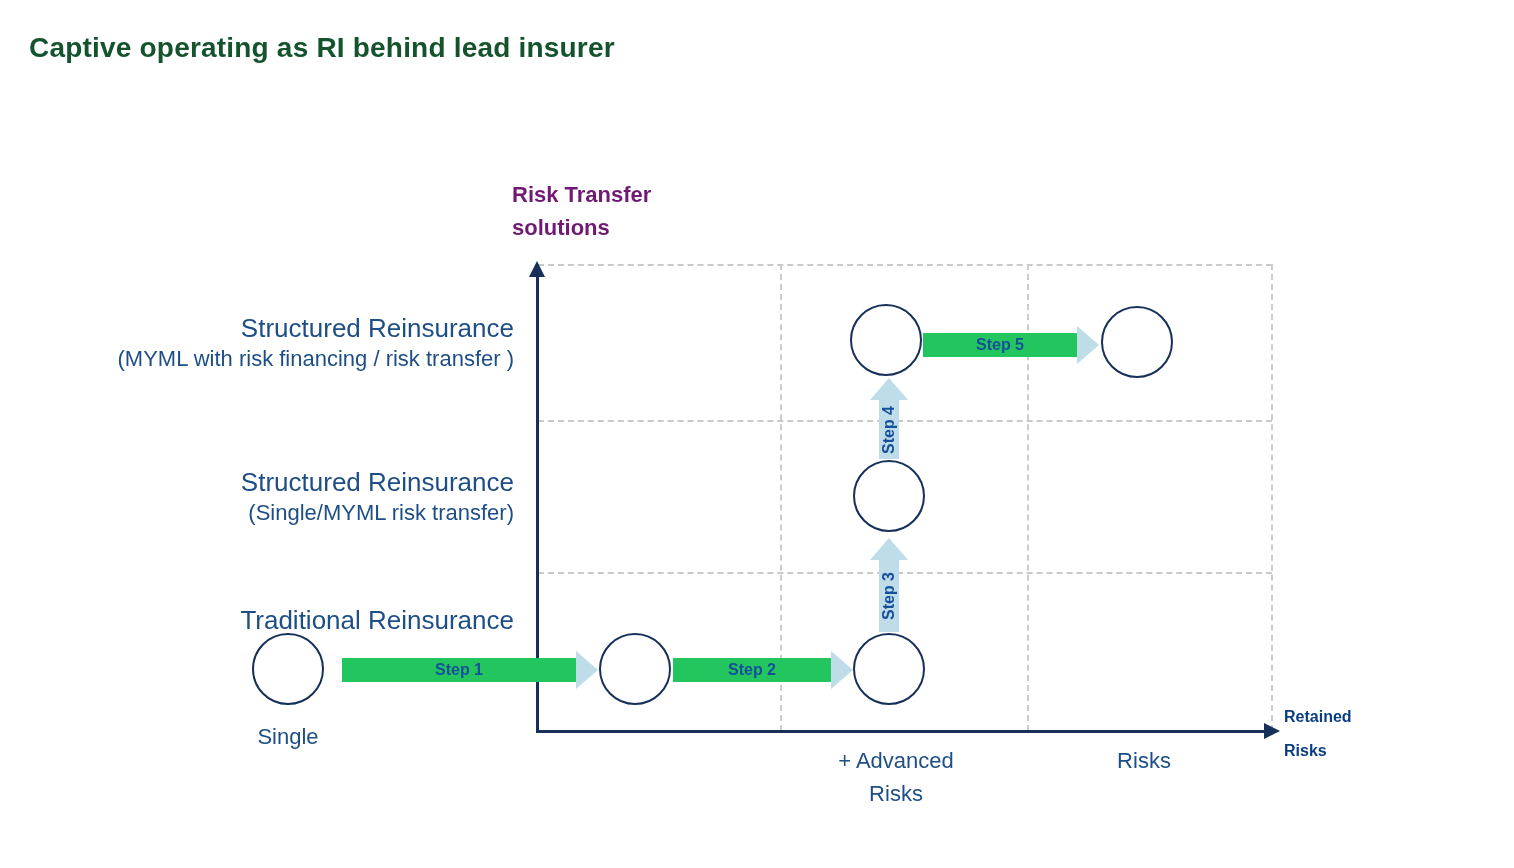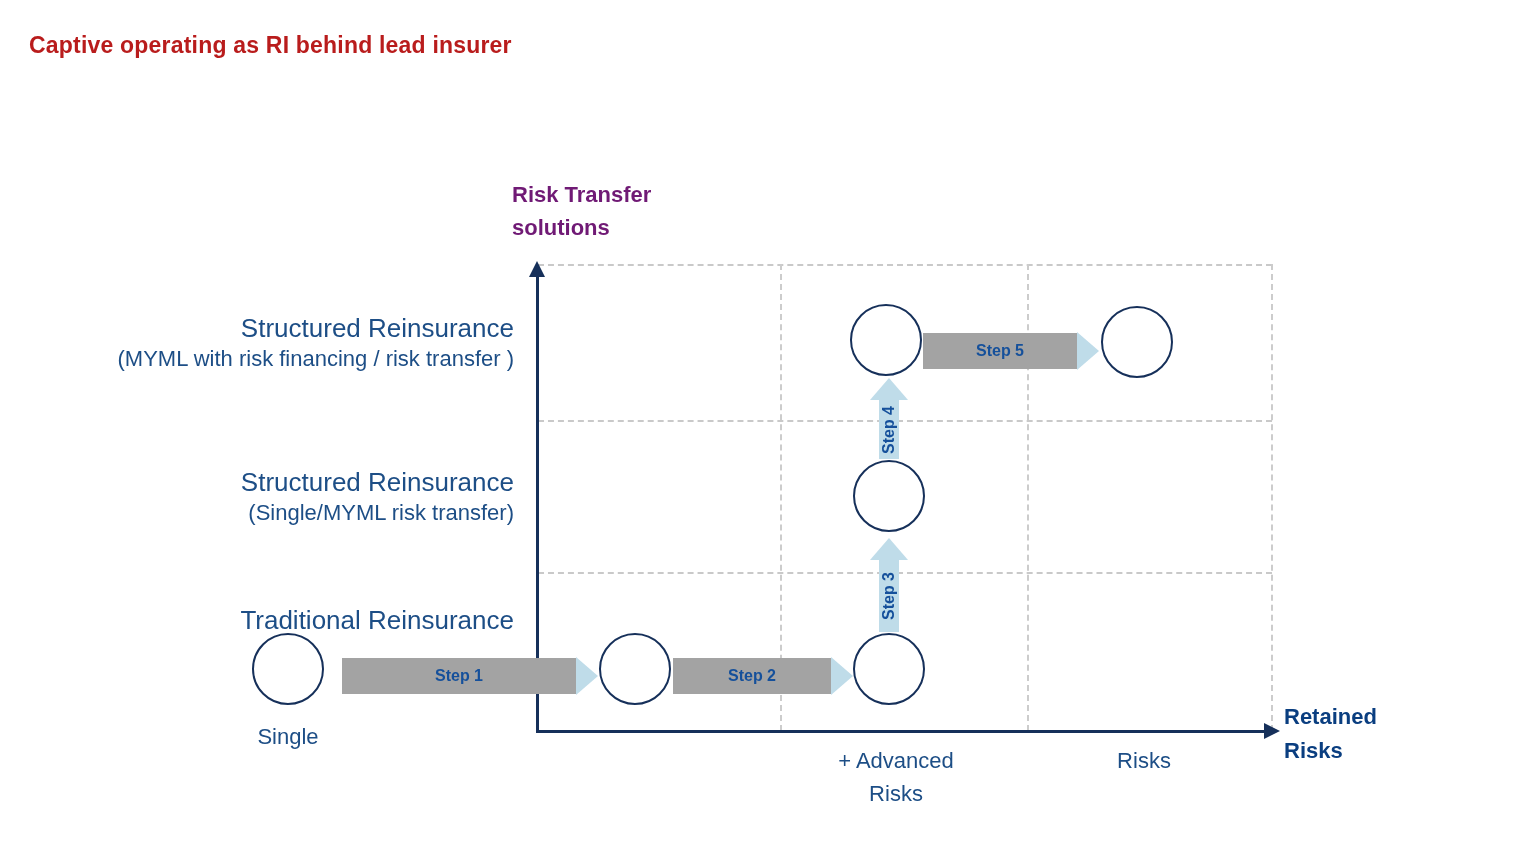--- a/index.html
+++ b/index.html
@@ -6,32 +6,32 @@
   html,body { background:#ffffff; }
   body {
     width:1514px; height:868px;
     font-family:"Liberation Sans", sans-serif;
     position:relative; overflow:hidden;
   }
   .canvas { position:absolute; inset:0; }
 
   .slide-title {
     position:absolute; left:29px; top:32px;
-    font-size:23px; font-weight:bold; color:#b91c1c;
+    font-size:28px; font-weight:bold; color:#14532d;
     letter-spacing:0.2px;
     text-align:right;
   }
 
   .yaxis-title {
     position:absolute; left:512px; top:178px;
     font-size:22px; font-weight:bold; color:#701a75; line-height:33px;
   }
   .xaxis-title {
     position:absolute; left:1284px; top:700px;
-    font-size:22px; font-weight:bold; color:#0a3e80; line-height:34px;
+    font-size:16px; font-weight:bold; color:#0a3e80; line-height:34px;
   }
 
   
   .hgrid {
     position:absolute; left:538px; width:734px; height:0;
     border-top:2px dashed #c9c9c9;
   }
   .vgrid {
     position:absolute; top:264px; height:467px; width:0;
     border-left:2px dashed #cccccc;
@@ -60,21 +60,21 @@
   .node-label { position:absolute; width:240px; text-align:center; color:#1d4e86; font-size:22px; line-height:34px; }
 
   
   .node {
     position:absolute; width:72px; height:72px; border-radius:50%;
     border:2.5px solid #16305a; background:#ffffff;
   }
 
   
   .arrow-h {
-    position:absolute; height:36px; background:#a3a3a3;
+    position:absolute; height:24px; background:#22c55e;
     display:flex; align-items:center; justify-content:center;
   }
   .arrow-h .head-right {
     position:absolute; left:100%; top:50%; transform:translateY(-50%);
     width:0; height:0;
     border-top:19px solid transparent; border-bottom:19px solid transparent;
     border-left:22px solid #bfdce9;
   }
   .arrow-v {
     position:absolute; width:20px; background:#bfdce9;

